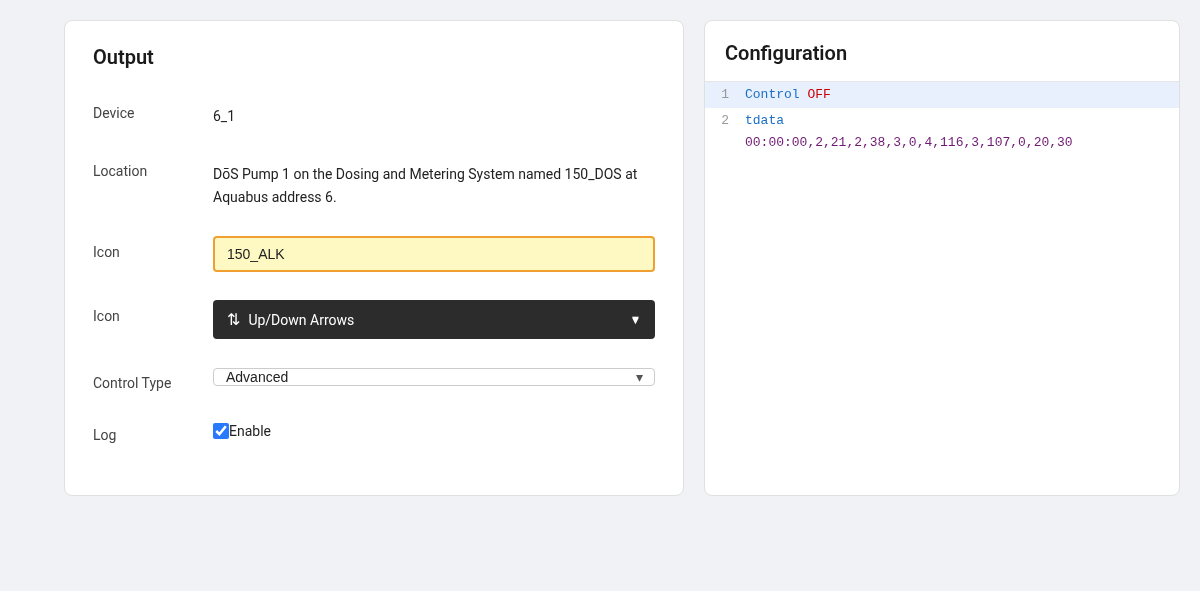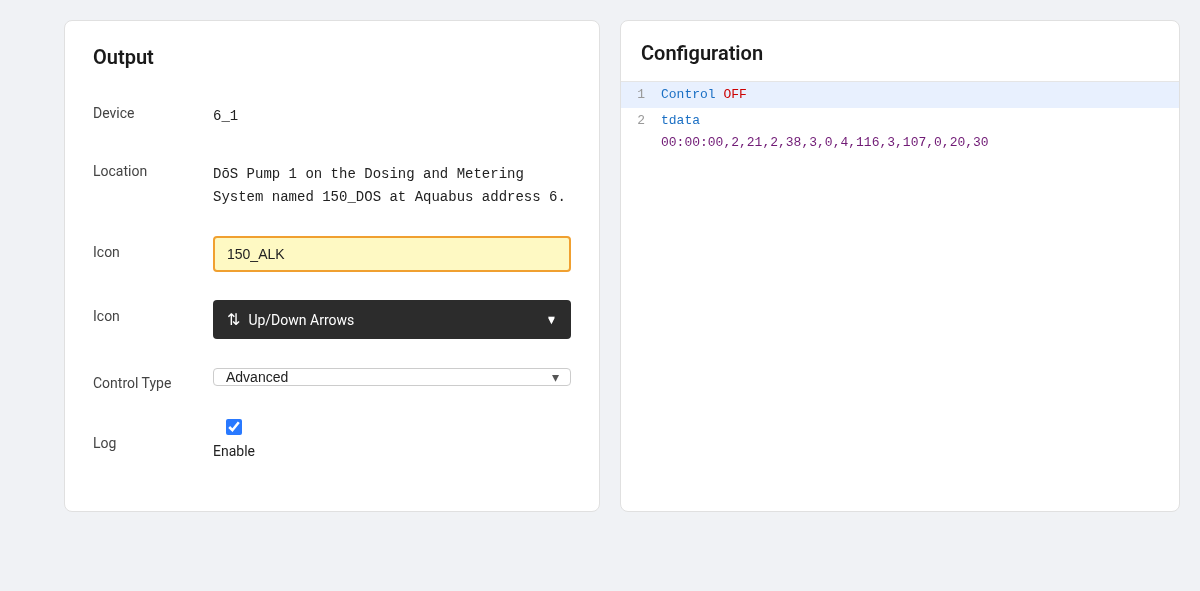--- a/index.html
+++ b/index.html
@@ -32,21 +32,21 @@
       flex: 1;
       min-width: 0;
       margin-left: 44px;
     }
 
     .config-panel {
       background: #ffffff;
       border: 1px solid #e0e0e0;
       border-radius: 8px;
       padding: 20px 0;
-      width: 560px;
+      width: 476px;
       flex-shrink: 0;
     }
 
     .panel-title {
       font-size: 20px;
       font-weight: 600;
       color: #1a1a1a;
       margin-bottom: 28px;
       padding-bottom: 0;
     }
@@ -71,21 +71,20 @@
       color: #444;
       padding-top: 8px;
     }
 
     .form-value {
       flex: 1;
       font-size: 14px;
       color: #222;
       padding-top: 8px;
       line-height: 1.6;
-      font-family: Liberation Mono, monospace;
     }
 
     .form-input {
       flex: 1;
       padding: 8px 12px;
       border: 2px solid #f0a030;
       border-radius: 4px;
       font-size: 14px;
       color: #222;
       outline: none;
@@ -163,22 +162,21 @@
     }
 
     .log-row {
       display: flex;
       align-items: center;
     }
 
     .checkbox-container {
       display: flex;
       align-items: center;
-      gap: 8px;
-      flex-direction: column;
+      gap: 0;
     }
 
     .checkbox-container input[type="checkbox"] {
       width: 16px;
       height: 16px;
       accent-color: #2979ff;
       cursor: pointer;
     }
 
     .checkbox-label {

